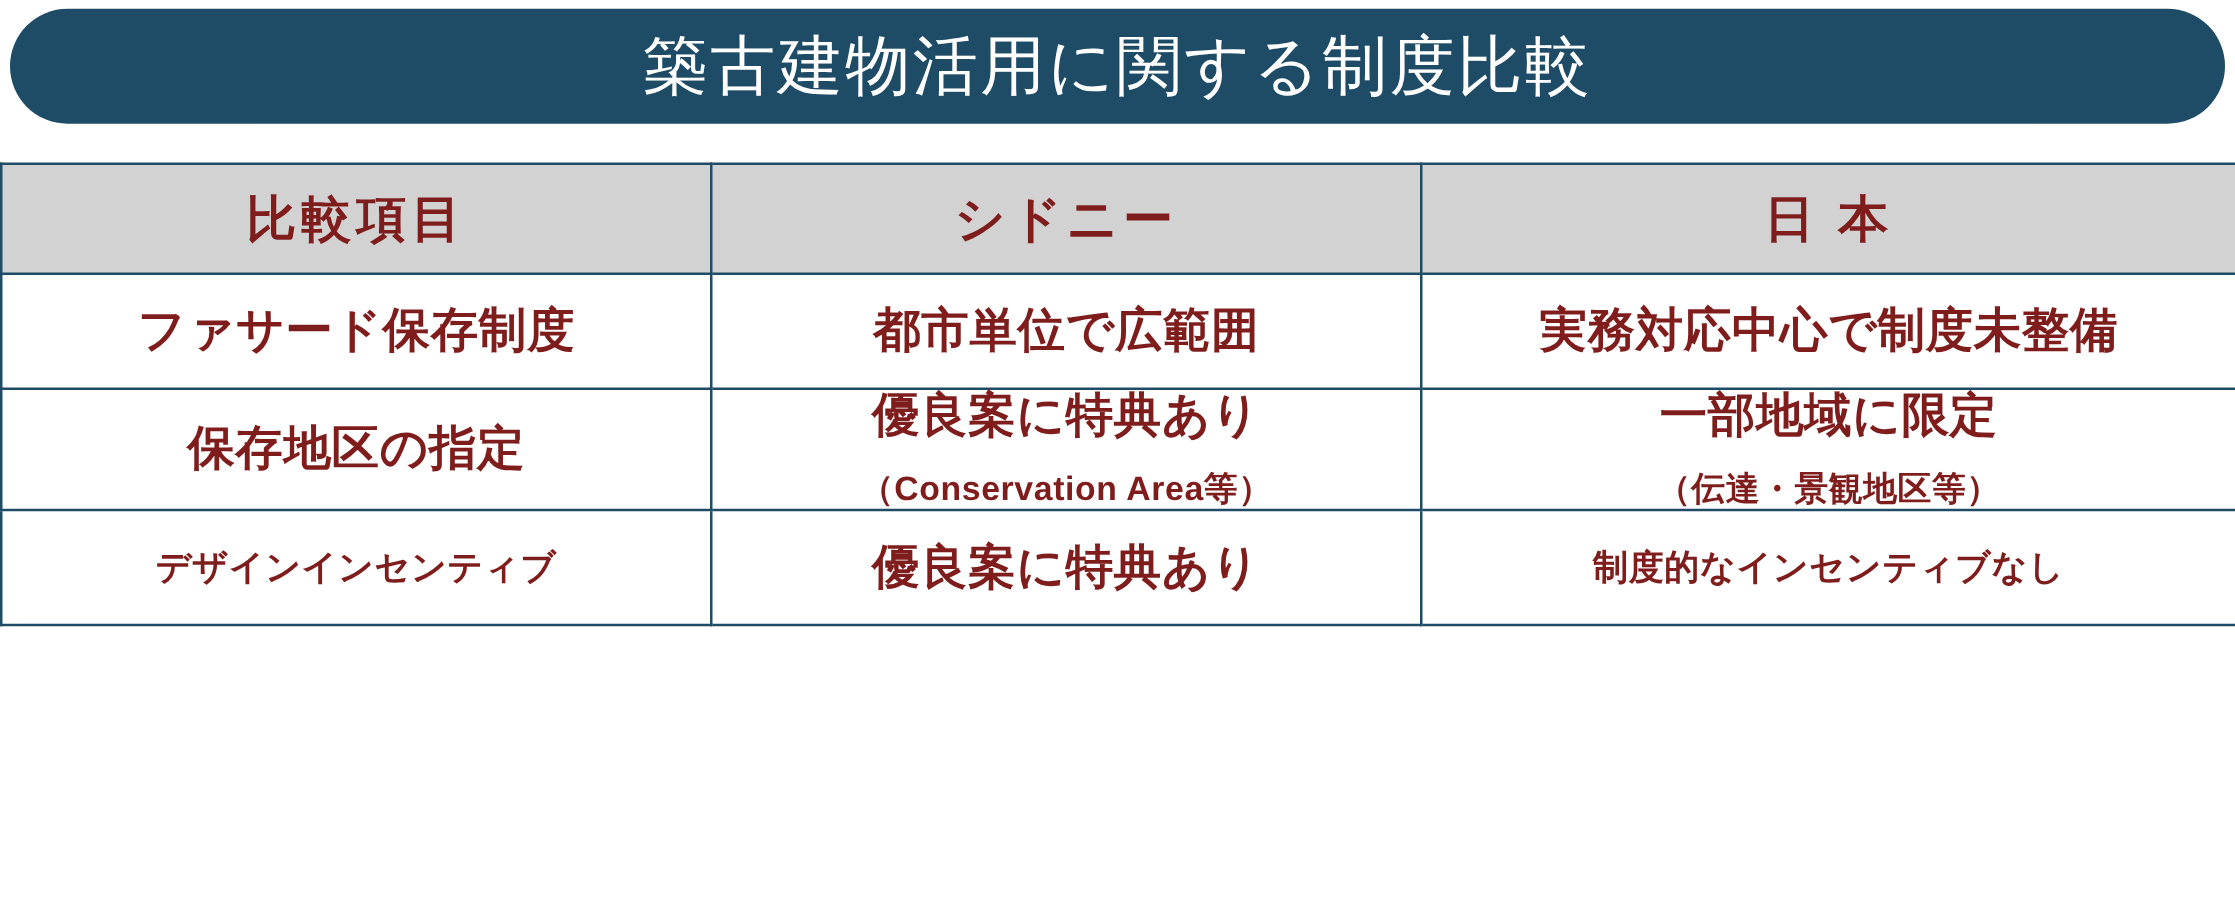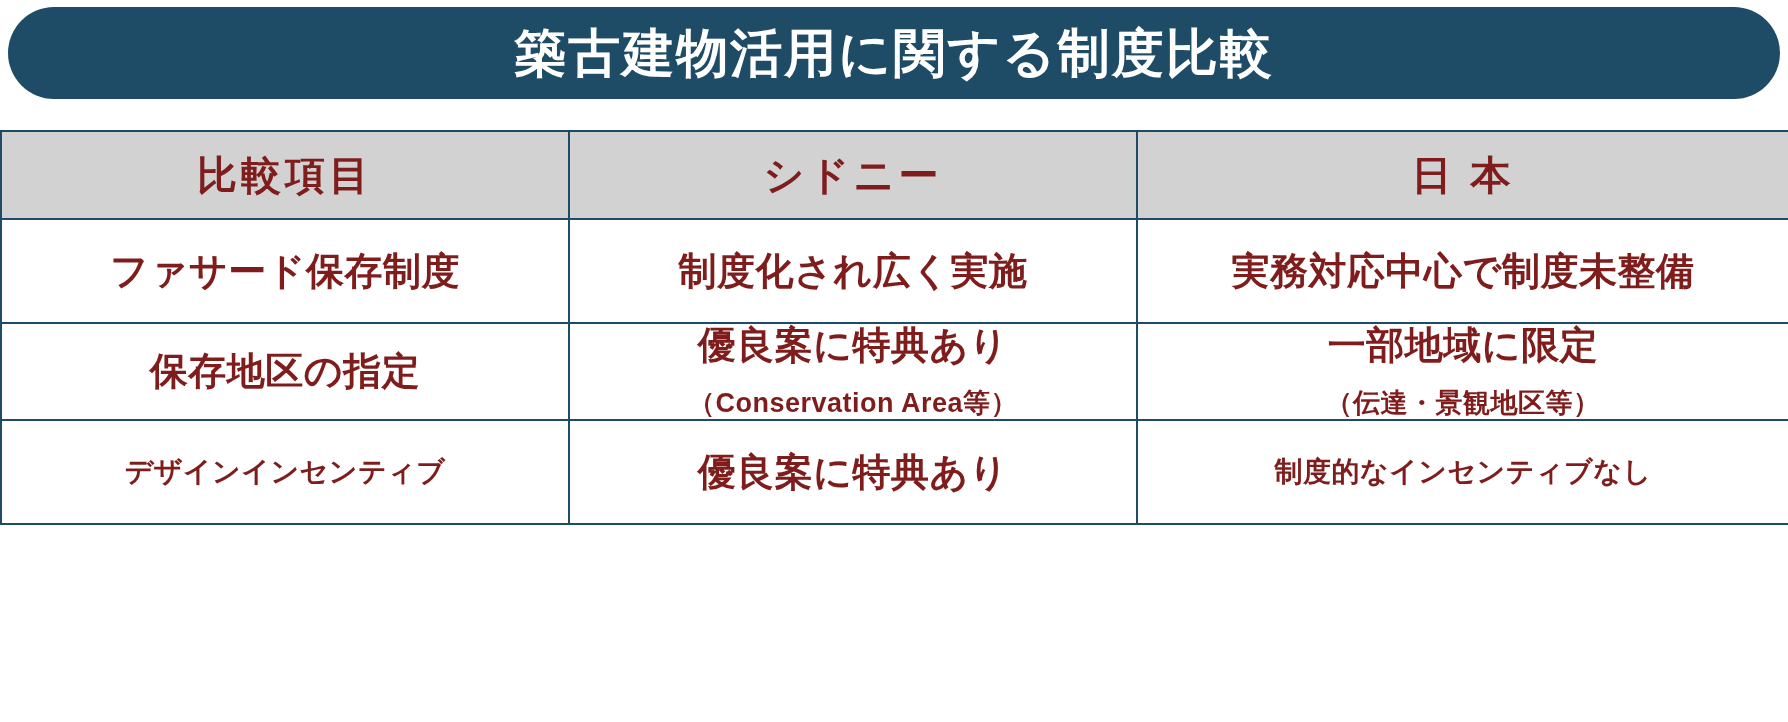--- a/index.html
+++ b/index.html
@@ -30,21 +30,21 @@
     height: 92px;
     background: #1e4c66;
     border-radius: 46px;
     display: flex;
     align-items: center;
     justify-content: center;
   }
   .title-text {
     color: #ffffff;
     font-size: 52px;
-    font-weight: bold;
+    font-weight: normal;
     letter-spacing: 2px;
     line-height: 1;
     white-space: nowrap;
   }
 
   
   .table-wrap {
     position: absolute;
     left: 0px;
     top: 130px;
@@ -69,21 +69,21 @@
   table.compare col.c2 { width: 568px; }
   table.compare col.c3 { width: 652px; }
 
   thead th {
     background: #d2d2d2;
     height: 88px;
     font-size: 40px;
     letter-spacing: 4px;
   }
   tbody td {
-    height: 104px;
+    height: 92px;
     font-size: 38px;
     letter-spacing: 0.5px;
   }
   tbody tr.tall td {
     height: 96px;
   }
   td.item {
     text-align: center;
   }
   .cell-main {
@@ -123,21 +123,21 @@
           <th>日 本</th>
         </tr>
       </thead>
       <tbody>
 
         <tr>
           <td class="item">
             <span class="cell-main">ファサード保存制度</span>
           </td>
           <td>
-            <span class="cell-main">制度化され広く実施</span>
+            <span class="cell-main">都市単位で広範囲</span>
           </td>
           <td>
             <span class="cell-main">実務対応中心で制度未整備</span>
           </td>
         </tr>
 
 
         <tr class="tall">
           <td class="item">
             <span class="cell-main">保存地区の指定</span>

